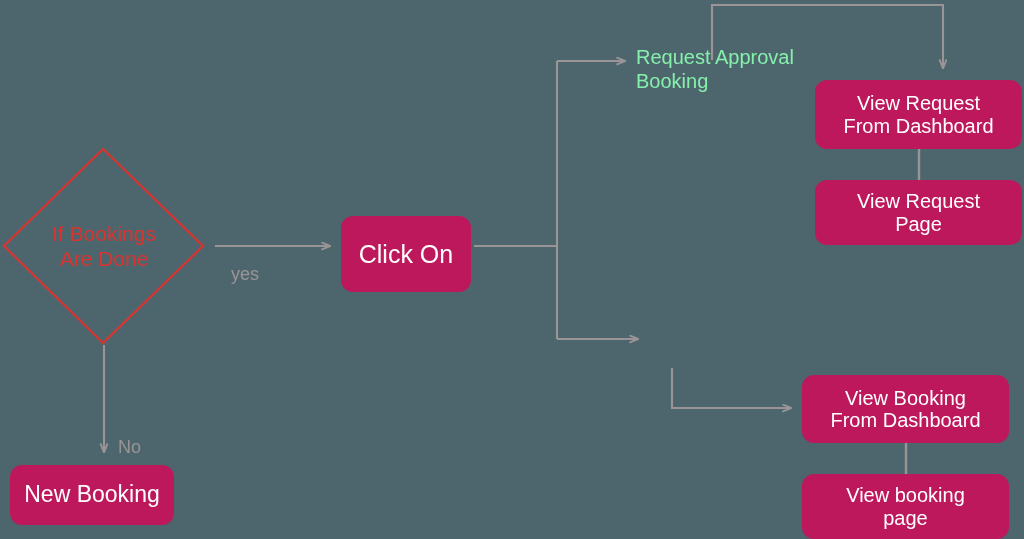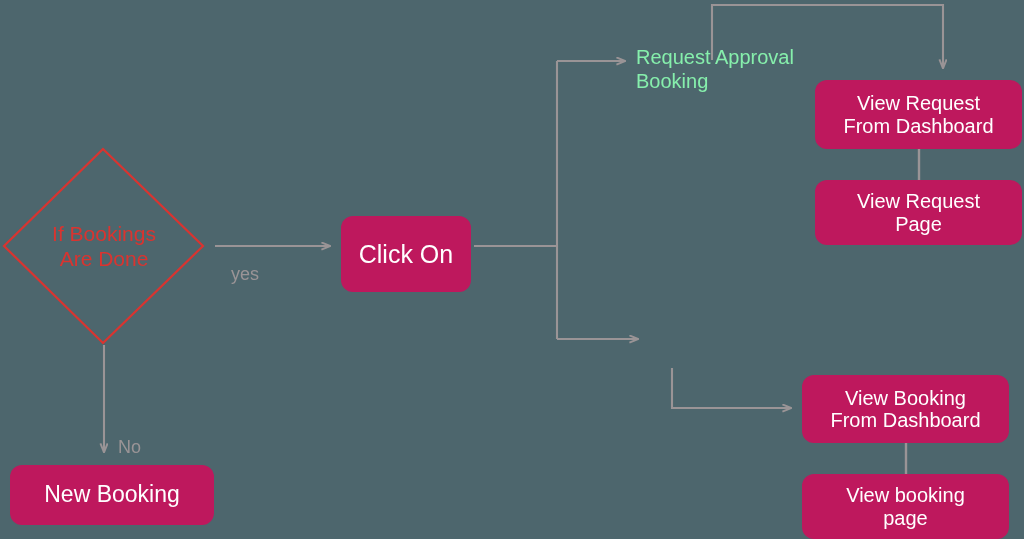--- a/index.html
+++ b/index.html
@@ -104,21 +104,21 @@
 
   <div class="diamond-wrap" style="left:4px; top:149px; width:200px; height:195px;">
     <div class="diamond-label" style="font-size:21px;">If Bookings
 Are Done</div>
   </div>
 
   <div class="edge-label" style="left:231px; top:216px; font-size:18px;margin-top:48px;">yes</div>
 
   <div class="edge-label" style="left:118px; top:394px; font-size:18px;margin-top:43px;">No</div>
 
-  <div class="node" style="left:10px; top:465px; width:204px; height:60px; font-size:23px;">New  Booking</div>
+  <div class="node" style="left:10px; top:465px; width:164px; height:60px; font-size:23px;">New  Booking</div>
 
   <div class="node" style="left:341px; top:216px; width:130px; height:76px; font-size:25px;">Click On</div>
 
   <div class="muted-node" style="left:636px; top:46px; font-size:20px;">Request Approval
 Booking</div>
 
 
   <div class="node" style="left:815px; top:80px; width:207px; height:69px; font-size:20px;">View Request
 From Dashboard</div>
 

